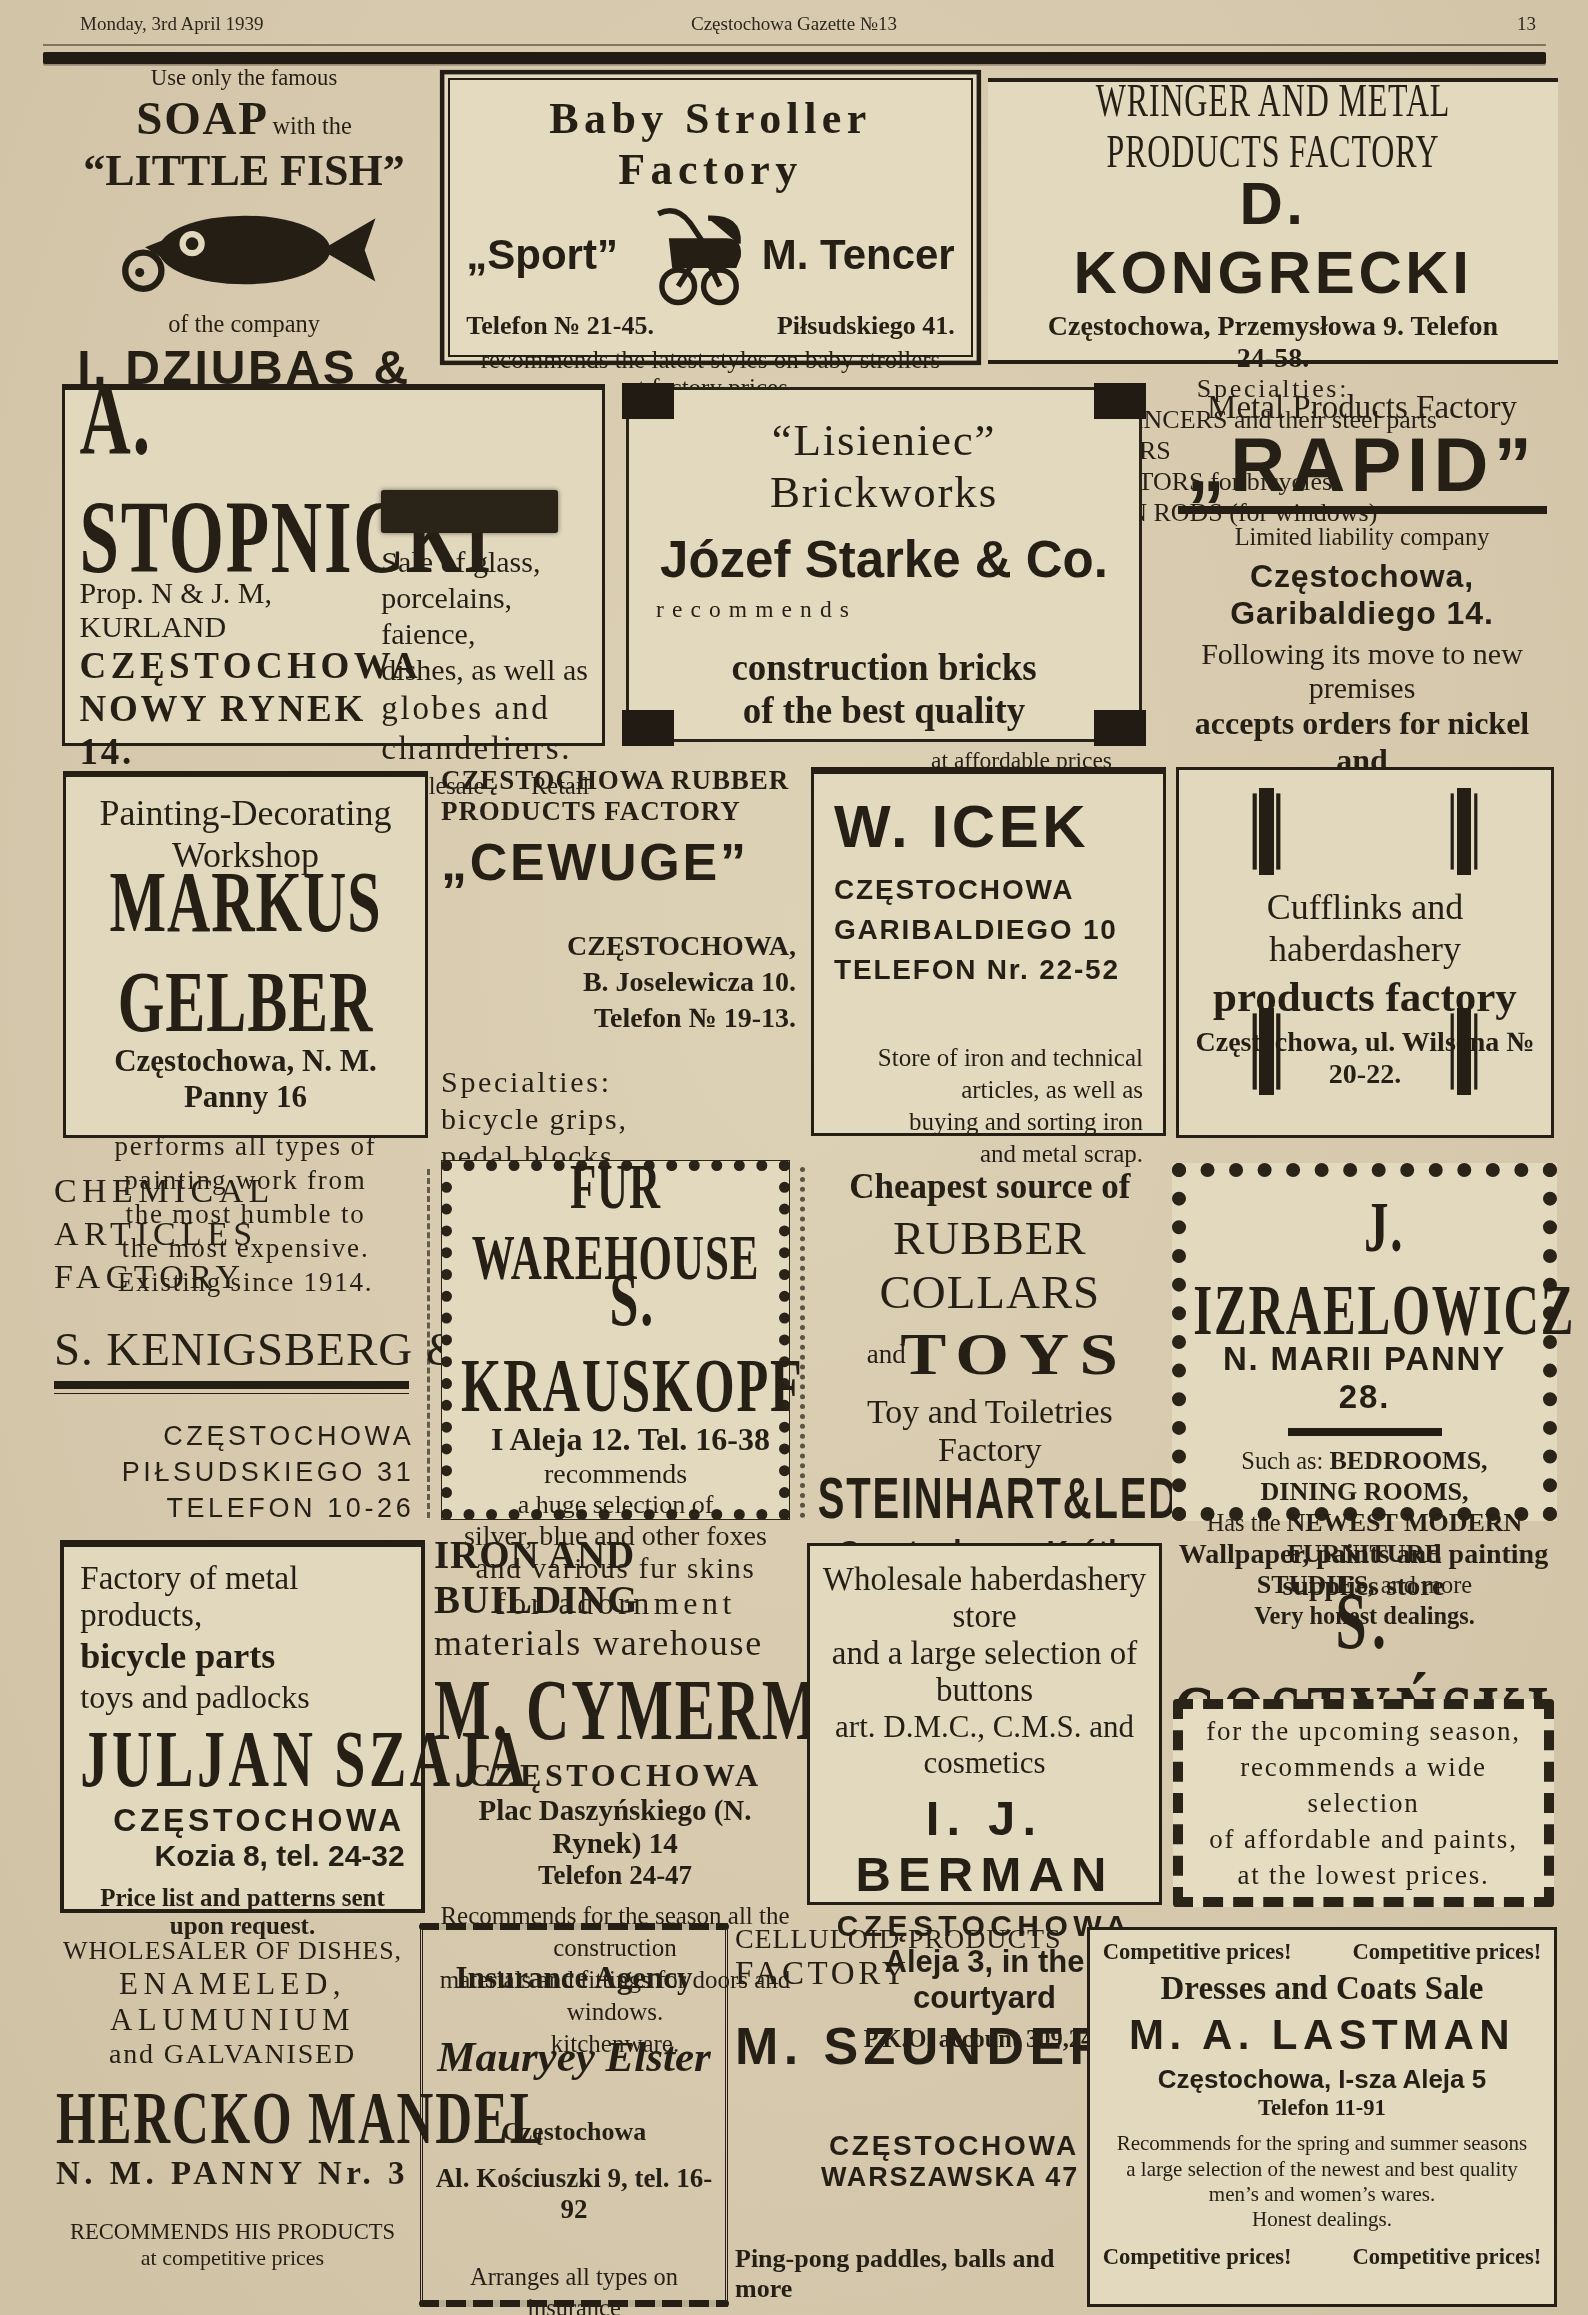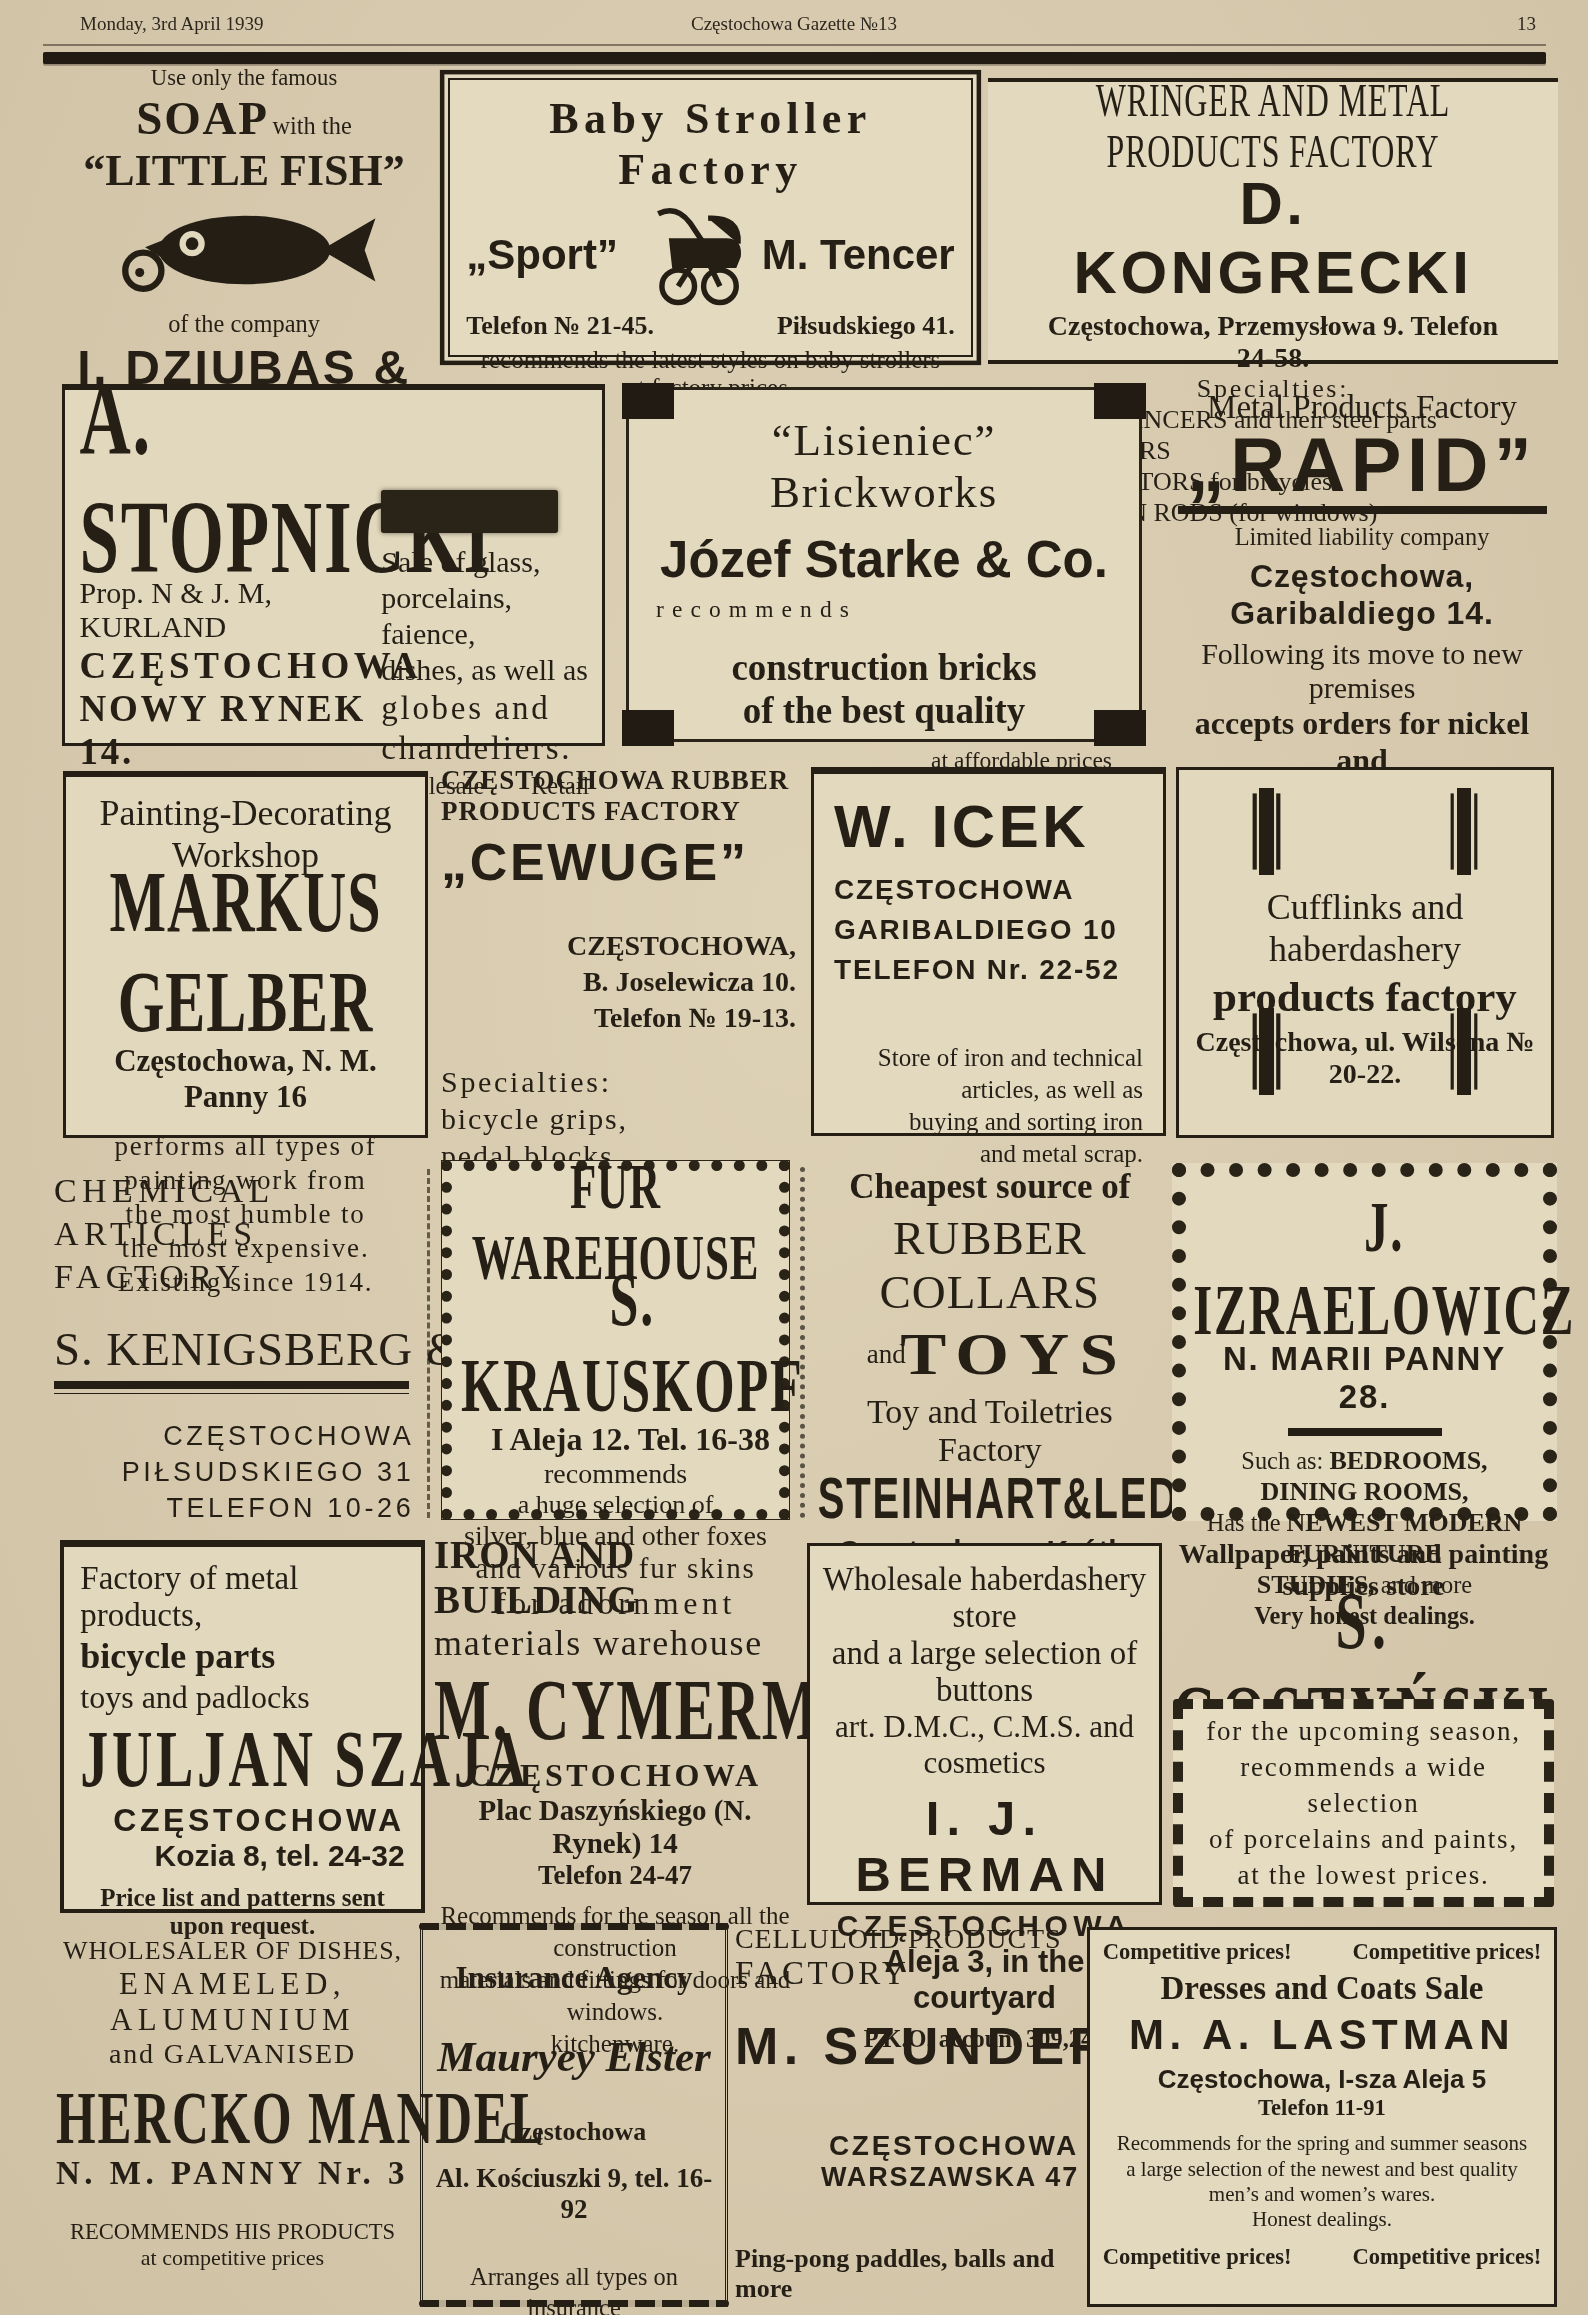--- a/index.html
+++ b/index.html
@@ -479,21 +479,21 @@
     <div class="pko">P.K.O. account  309,245</div>
   </div>
 
   <div class="ad" id="gostynski">
     <div class="t">Wallpaper, paints and painting supplies store</div>
     <div class="nm"><span class="tall">S. GOSTYŃSKI</span></div>
     <div class="addr">Częstochowa, Piłsudskiego 29,  telefon 10-45</div>
     <div class="inner">
       <div class="d">for the upcoming season,</div>
       <div class="d">recommends a wide selection</div>
-      <div class="d">of porcelains and paints,</div>
+      <div class="d">of affordable and paints,</div>
       <div class="d">at the lowest prices.</div>
     </div>
   </div>
 
   <div class="ad" id="mandel">
     <div class="t1">WHOLESALER OF DISHES,</div>
     <div class="t2">ENAMELED,</div>
     <div class="t3">ALUMUNIUM</div>
     <div class="t4">and GALVANISED</div>
     <div class="nm"><span class="tall">HERCKO MANDEL</span></div>

